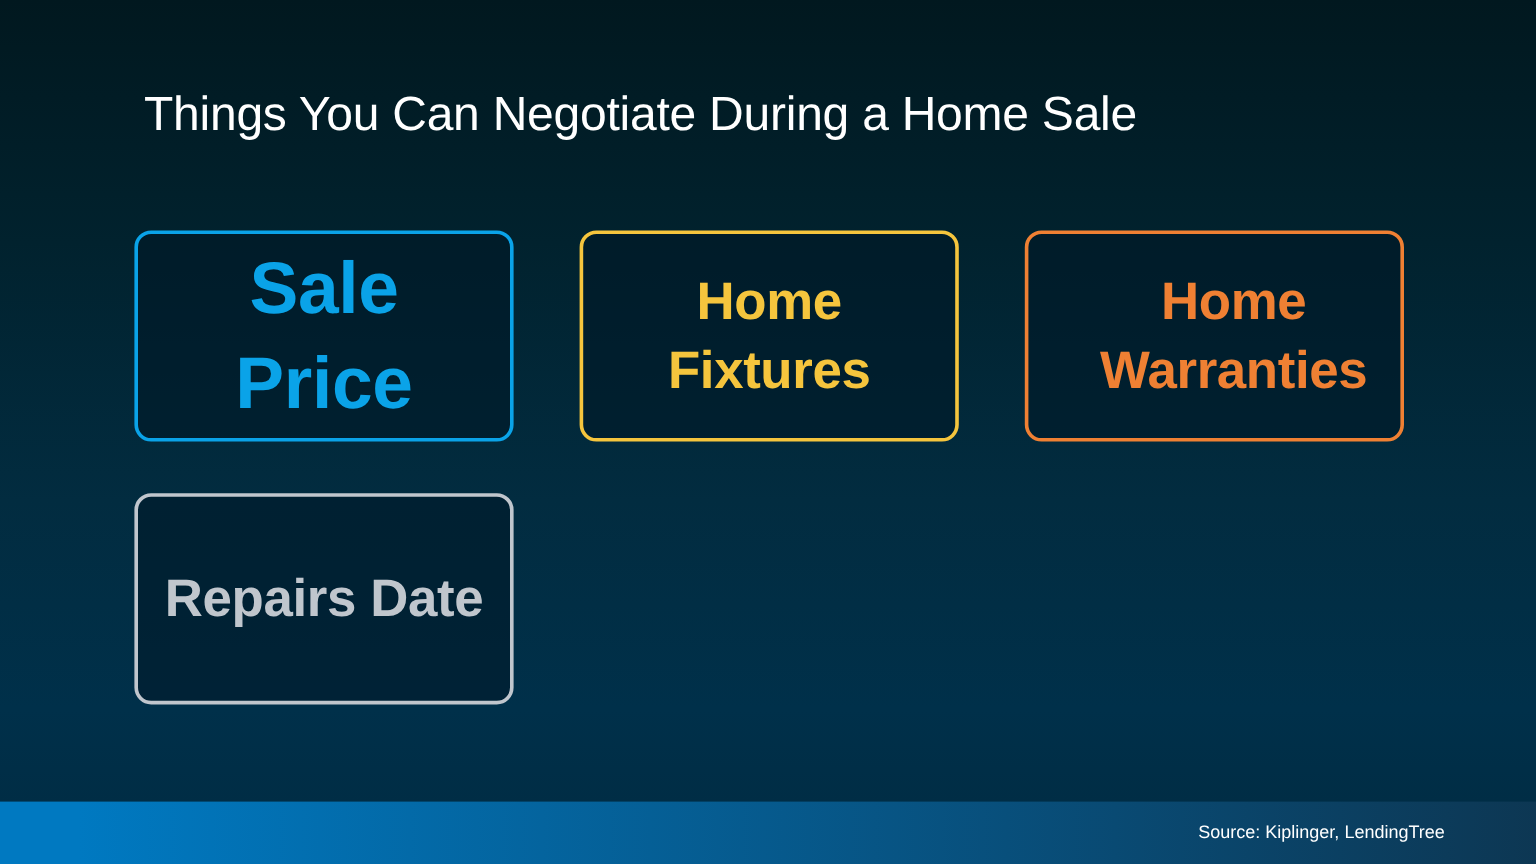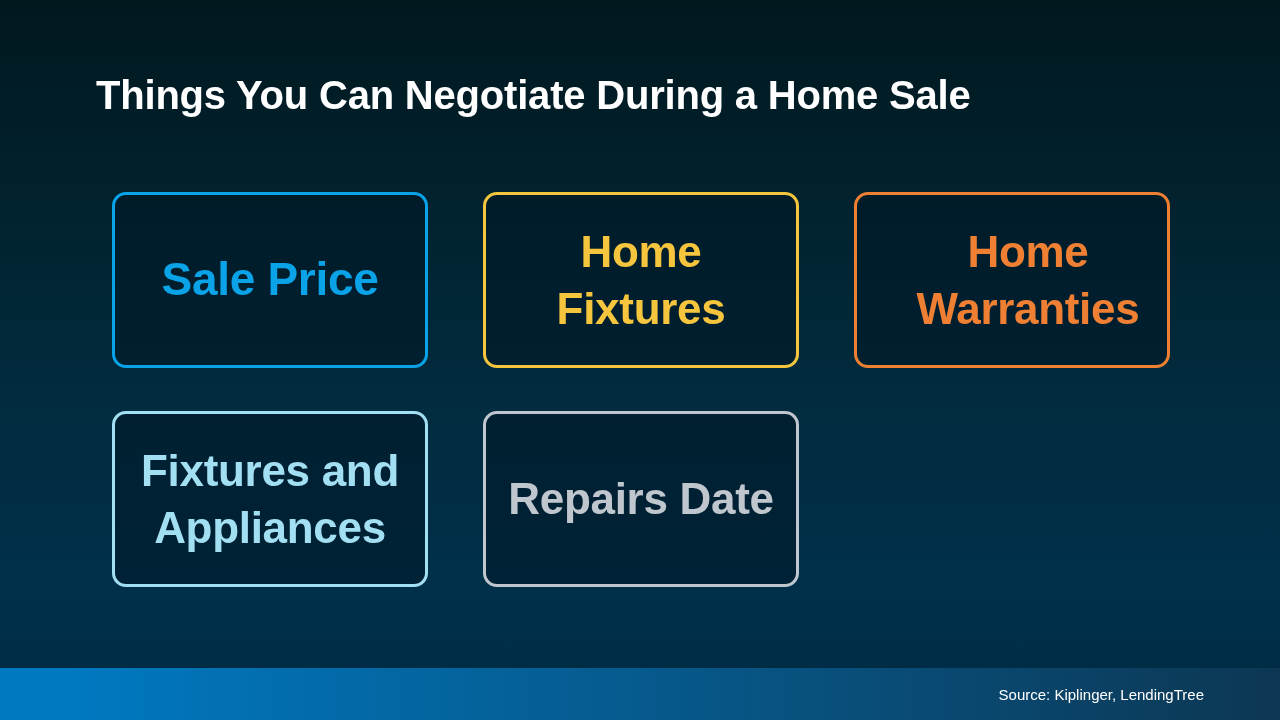--- a/index.html
+++ b/index.html
@@ -19,25 +19,25 @@
         #01181f 0%,
         #01222e 28%,
         #022c40 58%,
         #00304a 82%,
         #002b42 100%);
   }
 
   
   .slide-title {
     position: absolute;
-    left: 96px;
+    left: 120px;
     top: 45px;
     width: 1060px;
     font-size: 40px;
-    font-weight: bold;
+    font-weight: normal;
     letter-spacing: -0.2px;
     color: #ffffff;
     line-height: 1.15;
     white-space: nowrap;
   }
 
   
   .card-grid {
     position: absolute;
     left: 112px;
@@ -56,21 +56,21 @@
     border-radius: 14px;
     background: rgba(0, 24, 38, 0.55);
     display: flex;
     align-items: center;
     justify-content: center;
     text-align: center;
     padding: 6px 14px;
   }
 
   .card-label {
-    font-size: 46px;
+    font-size: 61px;
     font-weight: bold;
     line-height: 1.30;
     letter-spacing: -0.3px;
     display: block;
   }
 
   .card.wide .card-label {
     font-size: 44px;
   }
 
@@ -109,23 +109,20 @@
 
 
     <div class="card wide" style="border-color: rgb(245, 197, 61);">
       <span class="card-label" style="color: rgb(245, 197, 61);">Home Fixtures</span>
     </div>
 
     <div class="card wide" style="border-color: rgb(239, 128, 51); padding-left: 46px;">
       <span class="card-label" style="color: rgb(239, 128, 51);">Home Warranties</span>
     </div>
 
-    <div class="card wide" style="border-color: rgb(163, 223, 243);">
-      <span class="card-label" style="color: rgb(163, 223, 243);">Fixtures and Appliances</span>
-    </div>
 
     <div class="card wide" style="border-color: rgb(192, 198, 205);">
       <span class="card-label" style="color: rgb(192, 198, 205);">Repairs Date</span>
     </div>
 
   </div>
 
   <div class="footer-bar" style="background: linear-gradient(90deg, rgb(0, 121, 193) 0%, rgb(0, 121, 193) 5%, rgb(13, 53, 80) 100%); padding-left: 36px;">
     <span class="footer-source">Source: Kiplinger, LendingTree</span>
   </div>

